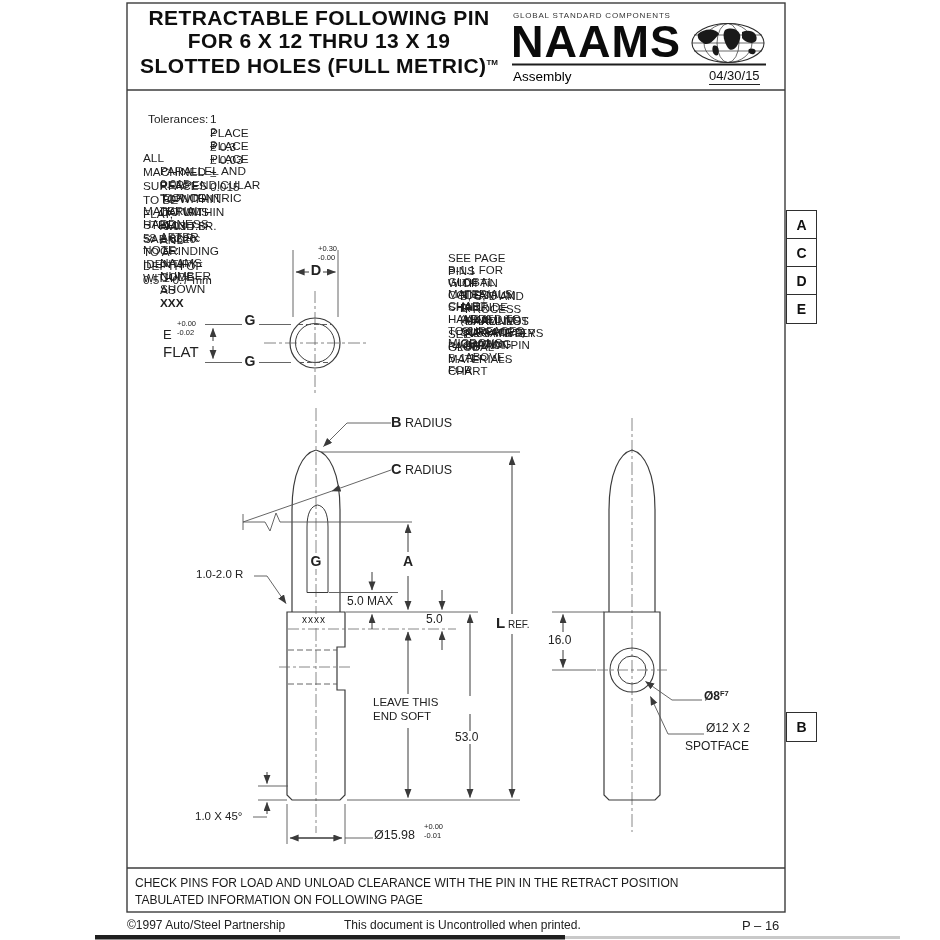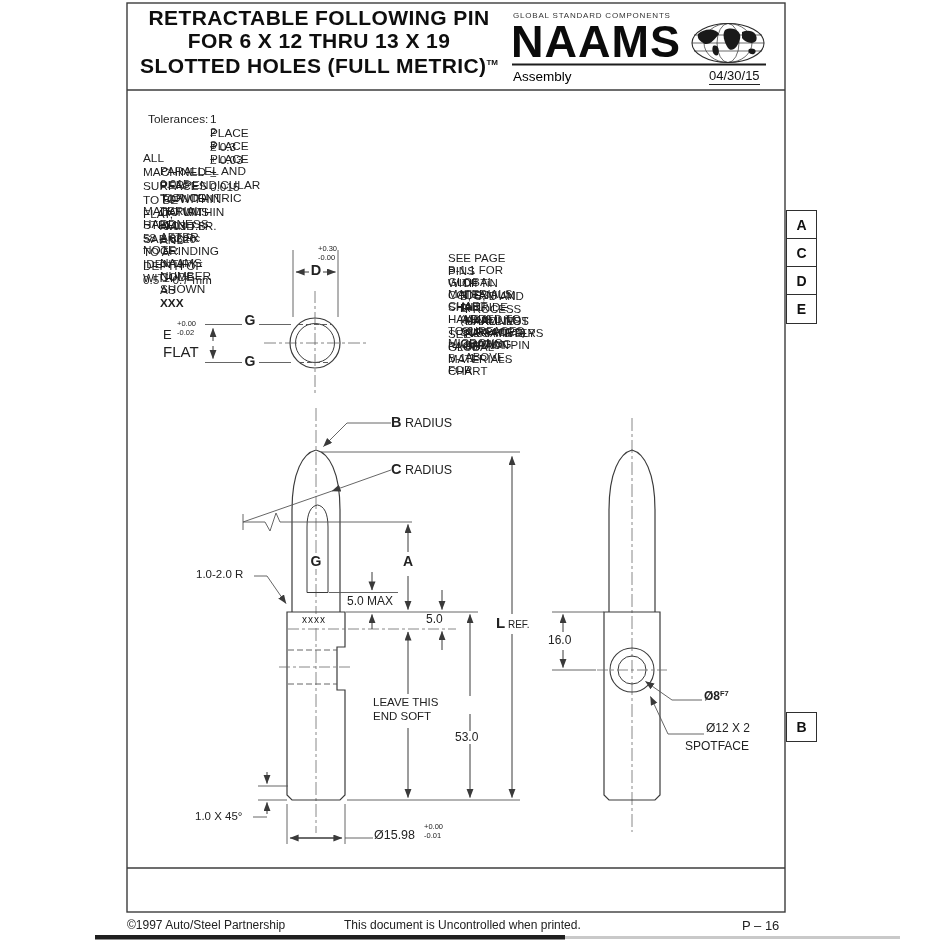--- a/index.html
+++ b/index.html
@@ -310,17 +310,19 @@
 <div class="lbl" style="left:704px;top:690px;font-weight:bold;"><span>Ø8</span><span class="sup">F7</span></div>
 <div class="lbl" style="left:706px;top:722px;">Ø12 X 2</div>
 <div class="lbl" style="left:685px;top:740px;">SPOTFACE</div>
 
 <div class="datum" style="top:210px;">A</div>
 <div class="datum" style="top:238px;">C</div>
 <div class="datum" style="top:266px;">D</div>
 <div class="datum" style="top:294px;">E</div>
 <div class="datum" style="top:712px;">B</div>
 
+<div class="bnote" style="top:876px;">CHECK PINS FOR LOAD AND UNLOAD CLEARANCE WITH THE PIN IN THE RETRACT POSITION</div>
+<div class="bnote" style="top:893px;">TABULATED INFORMATION ON FOLLOWING PAGE</div>
 <div class="foot" style="left:127px;">©1997 Auto/Steel Partnership</div>
 <div class="foot" style="left:344px;">This document is Uncontrolled when printed.</div>
 <div class="foot" style="left:742px;font-size:13px;">P – 16</div>
 
 </div>
 
 </body></html>

